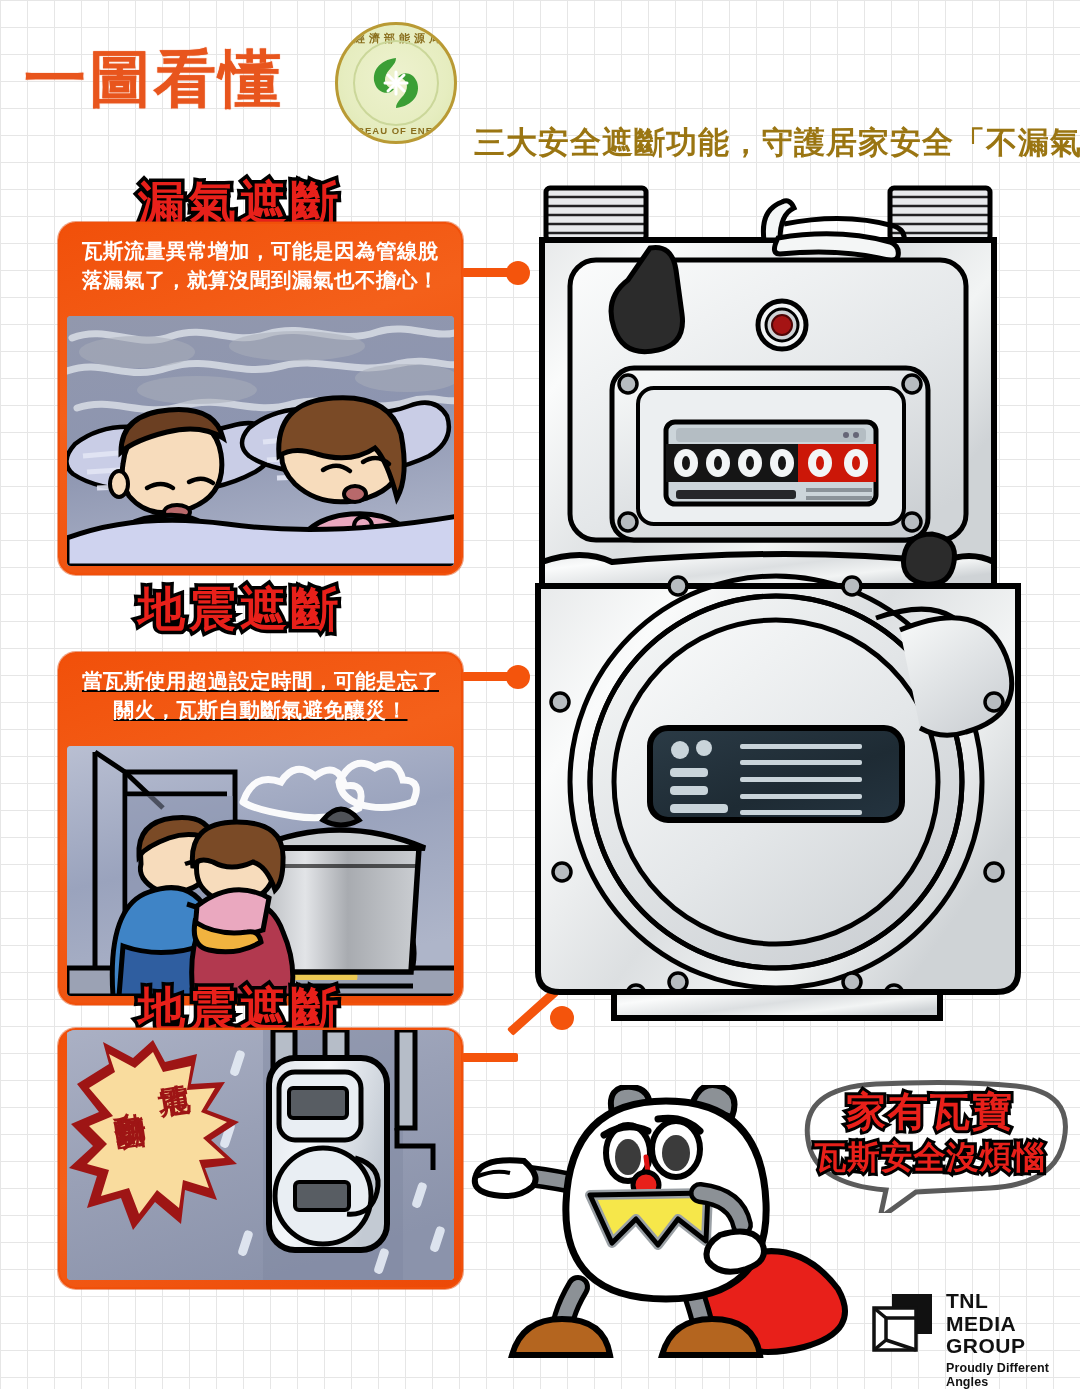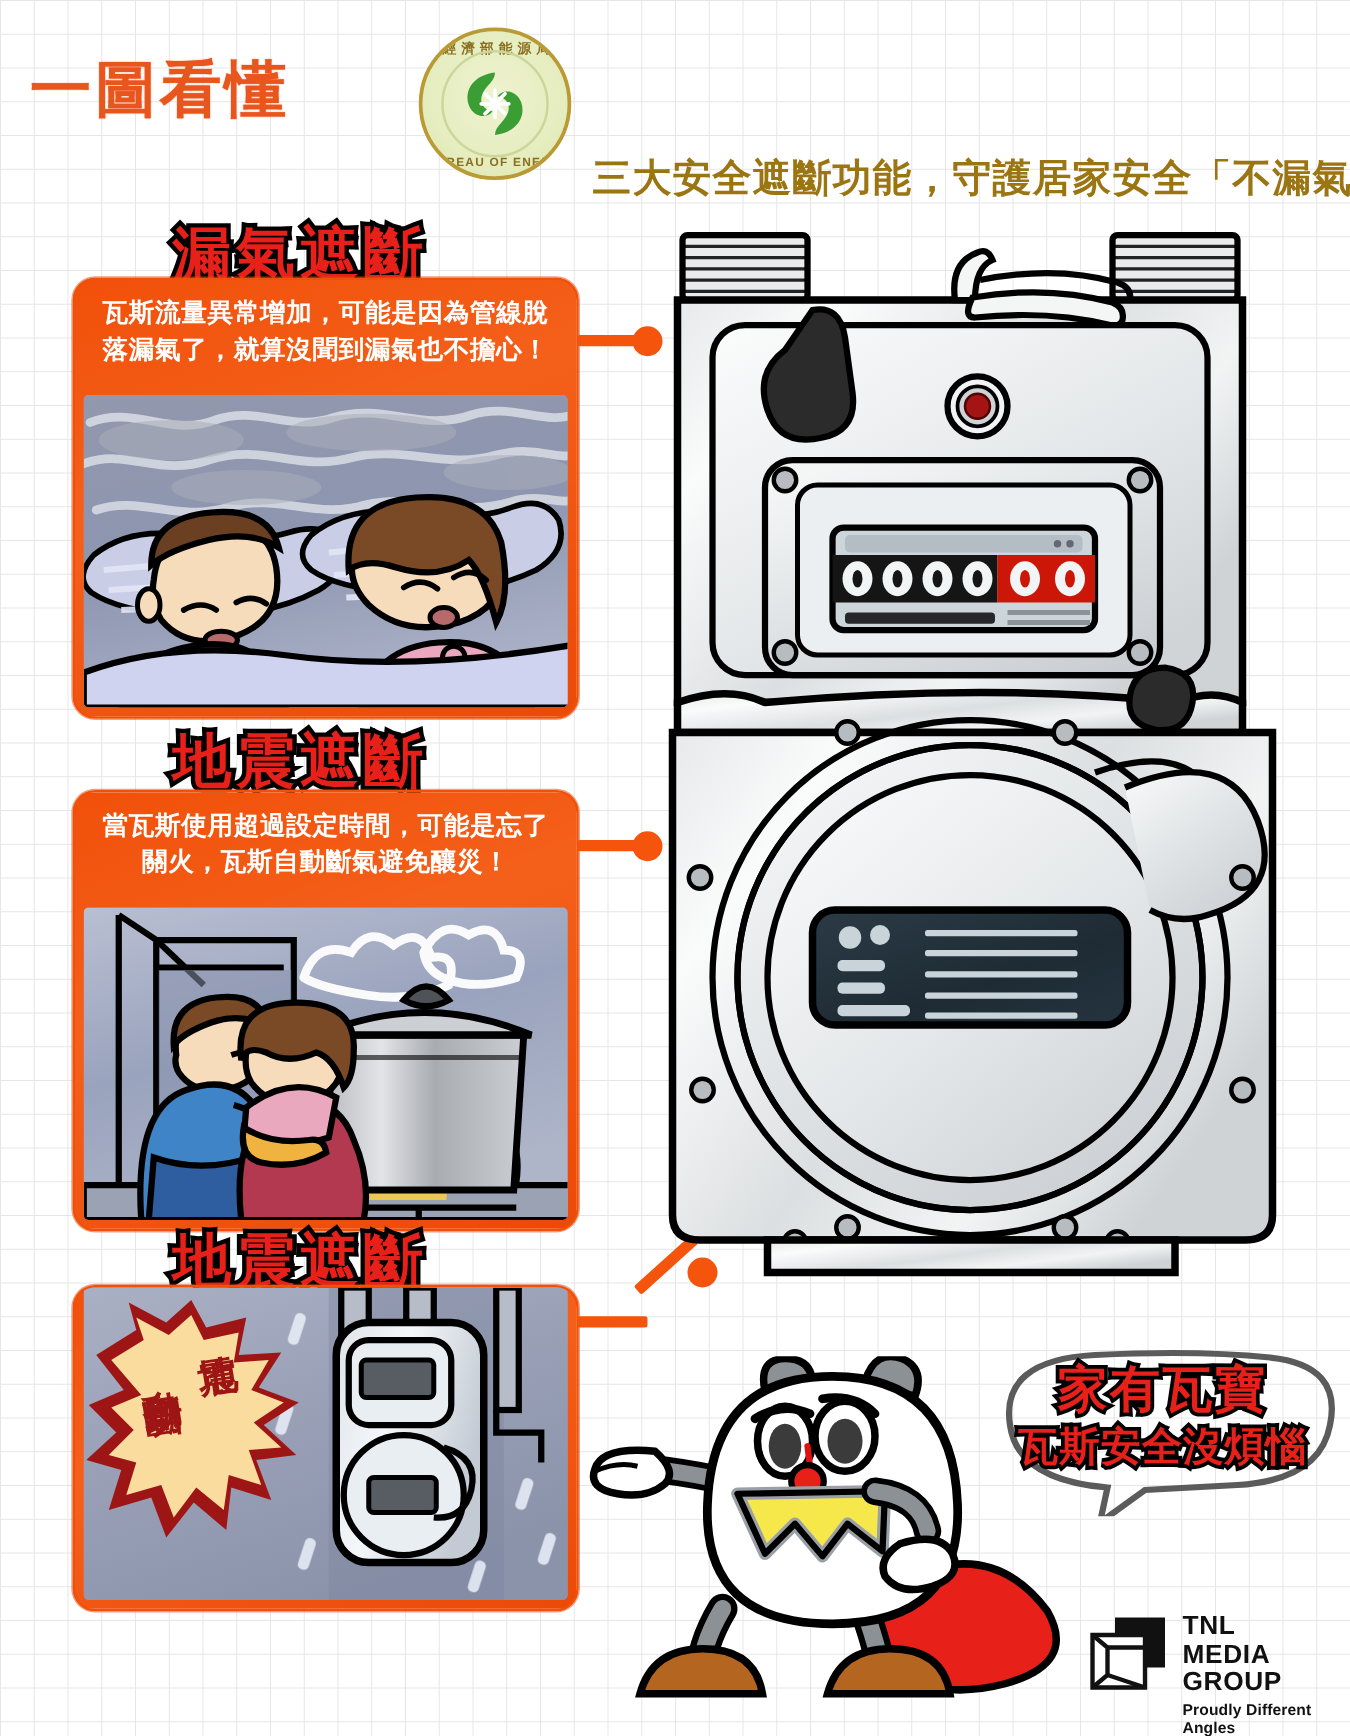--- a/index.html
+++ b/index.html
@@ -28,21 +28,21 @@
   
   #header {
     position: absolute;
     left: 0; top: 0;
     width: 1080px; height: 175px;
   }
 
   #kicker {
     position: absolute;
     left: 24px; top: 48px;
-    font-size: 49px;
+    font-size: 62px;
     font-weight: 700;
     letter-spacing: 3px;
     color: #e8551d;
     line-height: 1;
     text-shadow: 0 0 1px #e8551d;
     white-space: nowrap;
   }
 
   
   #seal {
@@ -329,21 +329,21 @@
     </div>
   </div>
 
   <div class="connector" style="left:462px; top:258px; width:80px; height:30px;">
     <div class="conn-line" style="left:0; top:10px; width:52px;"></div>
     <div class="conn-dot" style="left:44px; top:3px;"></div>
   </div>
 
   <div class="section-title" style="left:60px; top:578px; width:360px;">地震遮斷</div>
 
-  <div class="panel" style="left:58px; top:632px;">
+  <div class="panel" style="left:58px; top:652px;text-decoration:underline;">
     <div class="panel-caption">當瓦斯使用超過設定時間，可能是忘了關火，瓦斯自動斷氣避免釀災！</div>
     <div class="panel-art">
       <svg viewBox="0 0 391 250" width="391" height="250">
         <defs>
           <linearGradient id="kitchenBg" x1="0" y1="0" x2="0.4" y2="1">
             <stop offset="0%" stop-color="#b9bfd2"></stop>
             <stop offset="50%" stop-color="#9aa3bd"></stop>
             <stop offset="100%" stop-color="#aeb5c9"></stop>
           </linearGradient>
           <linearGradient id="potG" x1="0" y1="0" x2="1" y2="0">

